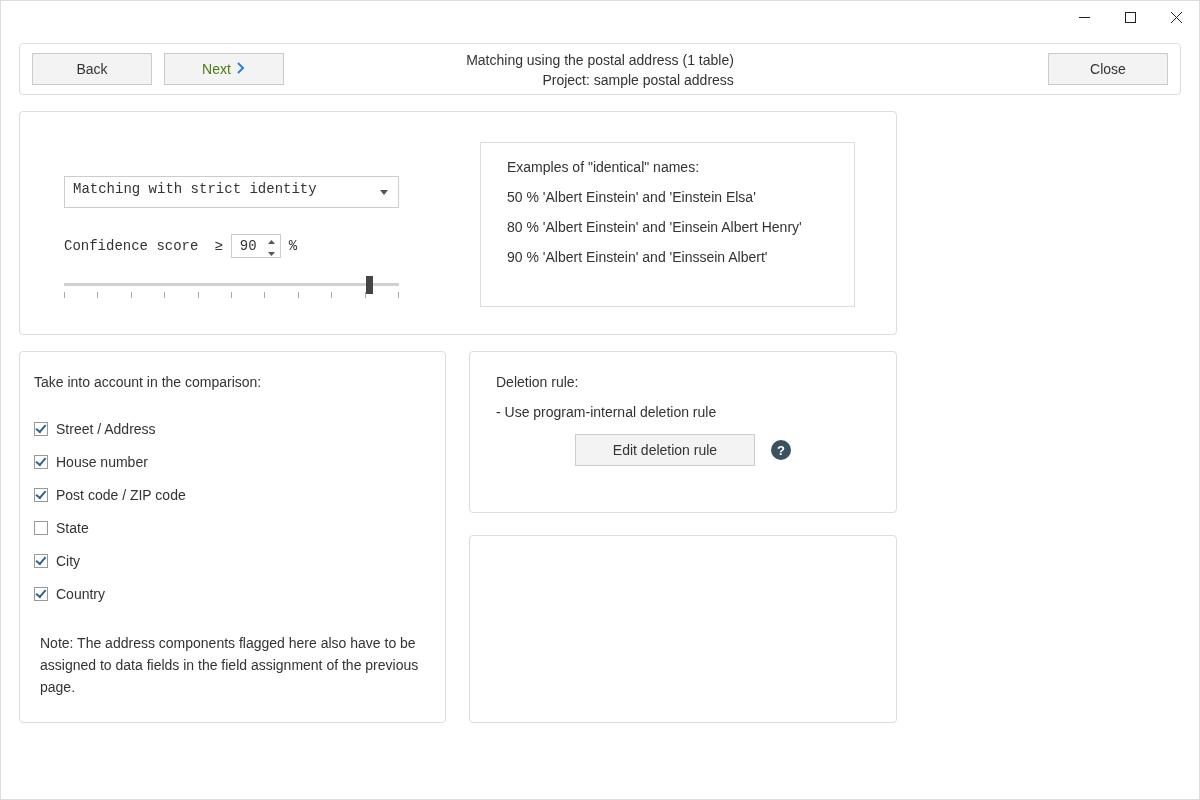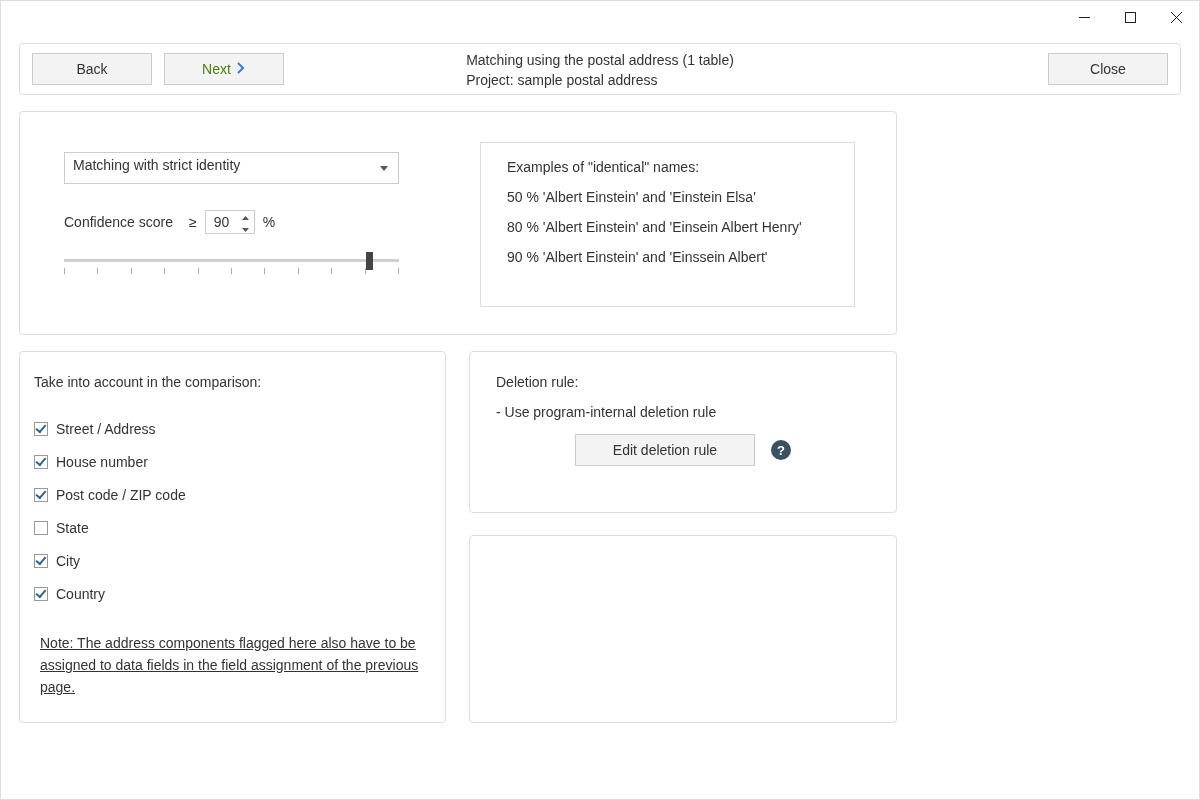--- a/index.html
+++ b/index.html
@@ -6,26 +6,26 @@
   html, body { margin:0; padding:0; width:1200px; height:800px; font-family:"Segoe UI", Tahoma, sans-serif; font-size:14px; color:#333; background:#fff; }
   .window { width:1200px; height:800px; border:1px solid #ddd; position:relative; }
   .titlebar { position:absolute; top:0; right:0; display:flex; }
   .titlebar div { width:46px; height:32px; display:flex; align-items:center; justify-content:center; }
   .titlebar svg { stroke:#212121; }
   .topbar { margin:42px 18px 0 18px; border:1px solid #ddd; border-radius:4px; height:52px; display:flex; align-items:center; padding:0 12px; position:relative; }
   .btn { height:32px; border:1px solid #ccc; background:#f3f3f3; color:#333; display:flex; align-items:center; justify-content:center; padding:0 18px; cursor:pointer; font-family:inherit; font-size:14px; }
   .btn.nav { width:120px; }
   .btn + .btn { margin-left:12px; }
   .btn.next-btn { color:#4d7c0f; }
-  .top-title { position:absolute; left:50%; transform:translateX(-50%); top:6px; text-align:left; line-height:20px; }
+  .top-title { position:absolute; left:50%; transform:translateX(-50%); top:6px; text-align:right; line-height:20px; }
   .close-btn { margin-left:auto; width:120px; }
   .content { position:absolute; top:110px; left:18px; right:18px; bottom:18px; }
   .panel { border:1px solid #ddd; border-radius:4px; background:#fff; }
   .panel1 { position:absolute; top:0; left:0; width:878px; height:224px; }
-  .match-left { position:absolute; left:44px; top:40px; width:390px; }
+  .match-left { position:absolute; left:44px; top:64px; width:390px;font-family:Liberation Mono, monospace; }
   .select { width:335px; height:32px; border:1px solid #ccc; background:#fff; padding:4px 8px; font-family:inherit; position:relative; }
   .select::after { content:""; position:absolute; right:10px; top:13px; width:0; height:0; border-left:4px solid transparent; border-right:4px solid transparent; border-top:5px solid #555; }
   .conf-row { margin-top:26px; display:flex; align-items:center; }
   .conf-label { margin-right:8px; }
   .ge { margin:0 8px; }
   .spin { width:50px; height:24px; border:1px solid #ccc; display:flex; align-items:center; padding-left:8px; position:relative; }
   .spin-arrows { position:absolute; right:2px; top:1px; width:12px; height:24px; display:flex; flex-direction:column; }
   .spin-arrows div { flex:1; display:flex; align-items:center; justify-content:center; }
   .pct { margin-left:8px; }
   .slider-wrap { margin-top:22px; width:335px; position:relative; height:24px; }
@@ -35,21 +35,21 @@
   .ticks span { width:1px; height:6px; background:#aaa; }
   .examples { position:absolute; left:460px; top:30px; width:375px; height:165px; border:1px solid #ddd; padding:16px 26px; }
   .examples p { margin:0 0 14px 0; }
   .panel2 { position:absolute; top:240px; left:0; width:427px; height:372px; padding:22px 14px; }
   .panel2 h4 { margin:0 0 22px 0; font-weight:normal; }
   .cols { display:flex; }
   .col { flex:1; }
   .cb-row { display:flex; align-items:center; height:33px; }
   .cb { width:14px; height:14px; border:1px solid #999; margin-right:8px; display:flex; align-items:center; justify-content:center; background:#fff; }
   .cb.checked::after { content:""; width:8px; height:4px; border-left:2px solid #30648e; border-bottom:2px solid #30648e; transform:rotate(-50deg) translate(1px,-1px); }
-  .note { margin-top:22px; line-height:22px; padding:0 10px 0 6px;text-decoration:underline; }
+  .note { margin-top:22px; line-height:22px; padding:0 10px 0 6px; }
   .panel3 { position:absolute; top:240px; left:450px; width:428px; height:162px; padding:22px 26px; }
   .panel3 p { margin:0 0 14px 0; }
   .del-row { display:flex; align-items:center; justify-content:center; margin-top:12px; gap:16px; }
   .help { width:20px; height:20px; border-radius:50%; background:#3a5160; color:#fff; display:flex; align-items:center; justify-content:center; font-weight:bold; font-size:13px; }
   .panel4 { position:absolute; top:424px; left:450px; width:428px; height:188px; }
   .chevron { margin-left:6px; }
 </style>
 </head>
 <body>
 

